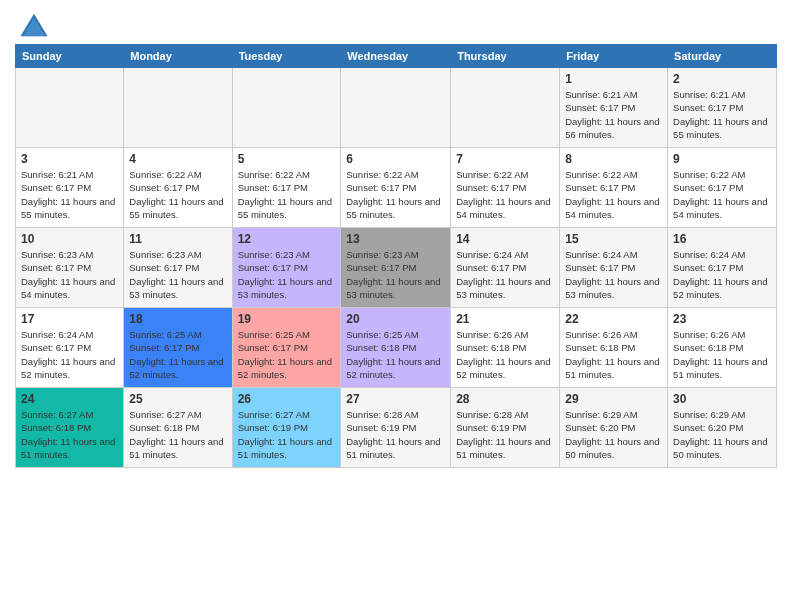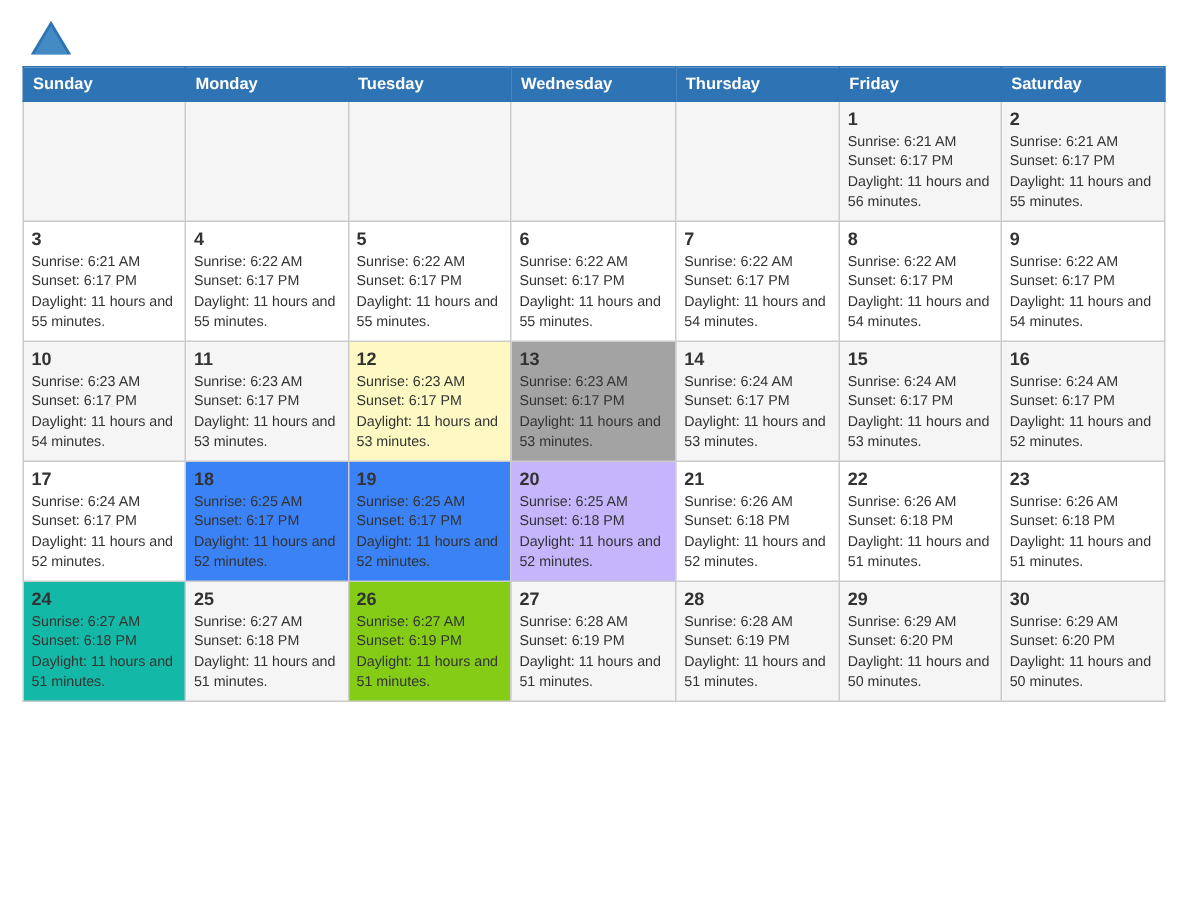--- a/index.html
+++ b/index.html
@@ -195,21 +195,21 @@
             <div class="day-info" style="white-space: pre-line;">Sunrise: 6:23 AM
 Sunset: 6:17 PM
 Daylight: 11 hours and 54 minutes.</div>
           </td>
           <td style="background: rgb(245, 245, 245);">
             <span class="day-number">11</span>
             <div class="day-info" style="white-space: pre-line;">Sunrise: 6:23 AM
 Sunset: 6:17 PM
 Daylight: 11 hours and 53 minutes.</div>
           </td>
-          <td style="background: #fef9c3;">
+          <td style="background: #c4b5fd;">
             <span class="day-number">12</span>
             <div class="day-info" style="white-space: pre-line;">Sunrise: 6:23 AM
 Sunset: 6:17 PM
 Daylight: 11 hours and 53 minutes.</div>
           </td>
           <td style="background: #a3a3a3;">
             <span class="day-number">13</span>
             <div class="day-info" style="white-space: pre-line;">Sunrise: 6:23 AM
 Sunset: 6:17 PM
 Daylight: 11 hours and 53 minutes.</div>
@@ -239,21 +239,21 @@
             <div class="day-info" style="white-space: pre-line;">Sunrise: 6:24 AM
 Sunset: 6:17 PM
 Daylight: 11 hours and 52 minutes.</div>
           </td>
           <td style="background: #3b82f6;">
             <span class="day-number">18</span>
             <div class="day-info" style="white-space: pre-line;">Sunrise: 6:25 AM
 Sunset: 6:17 PM
 Daylight: 11 hours and 52 minutes.</div>
           </td>
-          <td style="background: #3b82f6;">
+          <td style="background: #fca5a5;">
             <span class="day-number">19</span>
             <div class="day-info" style="white-space: pre-line;">Sunrise: 6:25 AM
 Sunset: 6:17 PM
 Daylight: 11 hours and 52 minutes.</div>
           </td>
           <td style="background: #c4b5fd;">
             <span class="day-number">20</span>
             <div class="day-info" style="white-space: pre-line;">Sunrise: 6:25 AM
 Sunset: 6:18 PM
 Daylight: 11 hours and 52 minutes.</div>
@@ -283,21 +283,21 @@
             <div class="day-info" style="white-space: pre-line;">Sunrise: 6:27 AM
 Sunset: 6:18 PM
 Daylight: 11 hours and 51 minutes.</div>
           </td>
           <td style="background: rgb(245, 245, 245);">
             <span class="day-number">25</span>
             <div class="day-info" style="white-space: pre-line;">Sunrise: 6:27 AM
 Sunset: 6:18 PM
 Daylight: 11 hours and 51 minutes.</div>
           </td>
-          <td style="background: #84cc16;">
+          <td style="background: #7dd3fc;">
             <span class="day-number">26</span>
             <div class="day-info" style="white-space: pre-line;">Sunrise: 6:27 AM
 Sunset: 6:19 PM
 Daylight: 11 hours and 51 minutes.</div>
           </td>
           <td style="background: rgb(245, 245, 245);">
             <span class="day-number">27</span>
             <div class="day-info" style="white-space: pre-line;">Sunrise: 6:28 AM
 Sunset: 6:19 PM
 Daylight: 11 hours and 51 minutes.</div>

